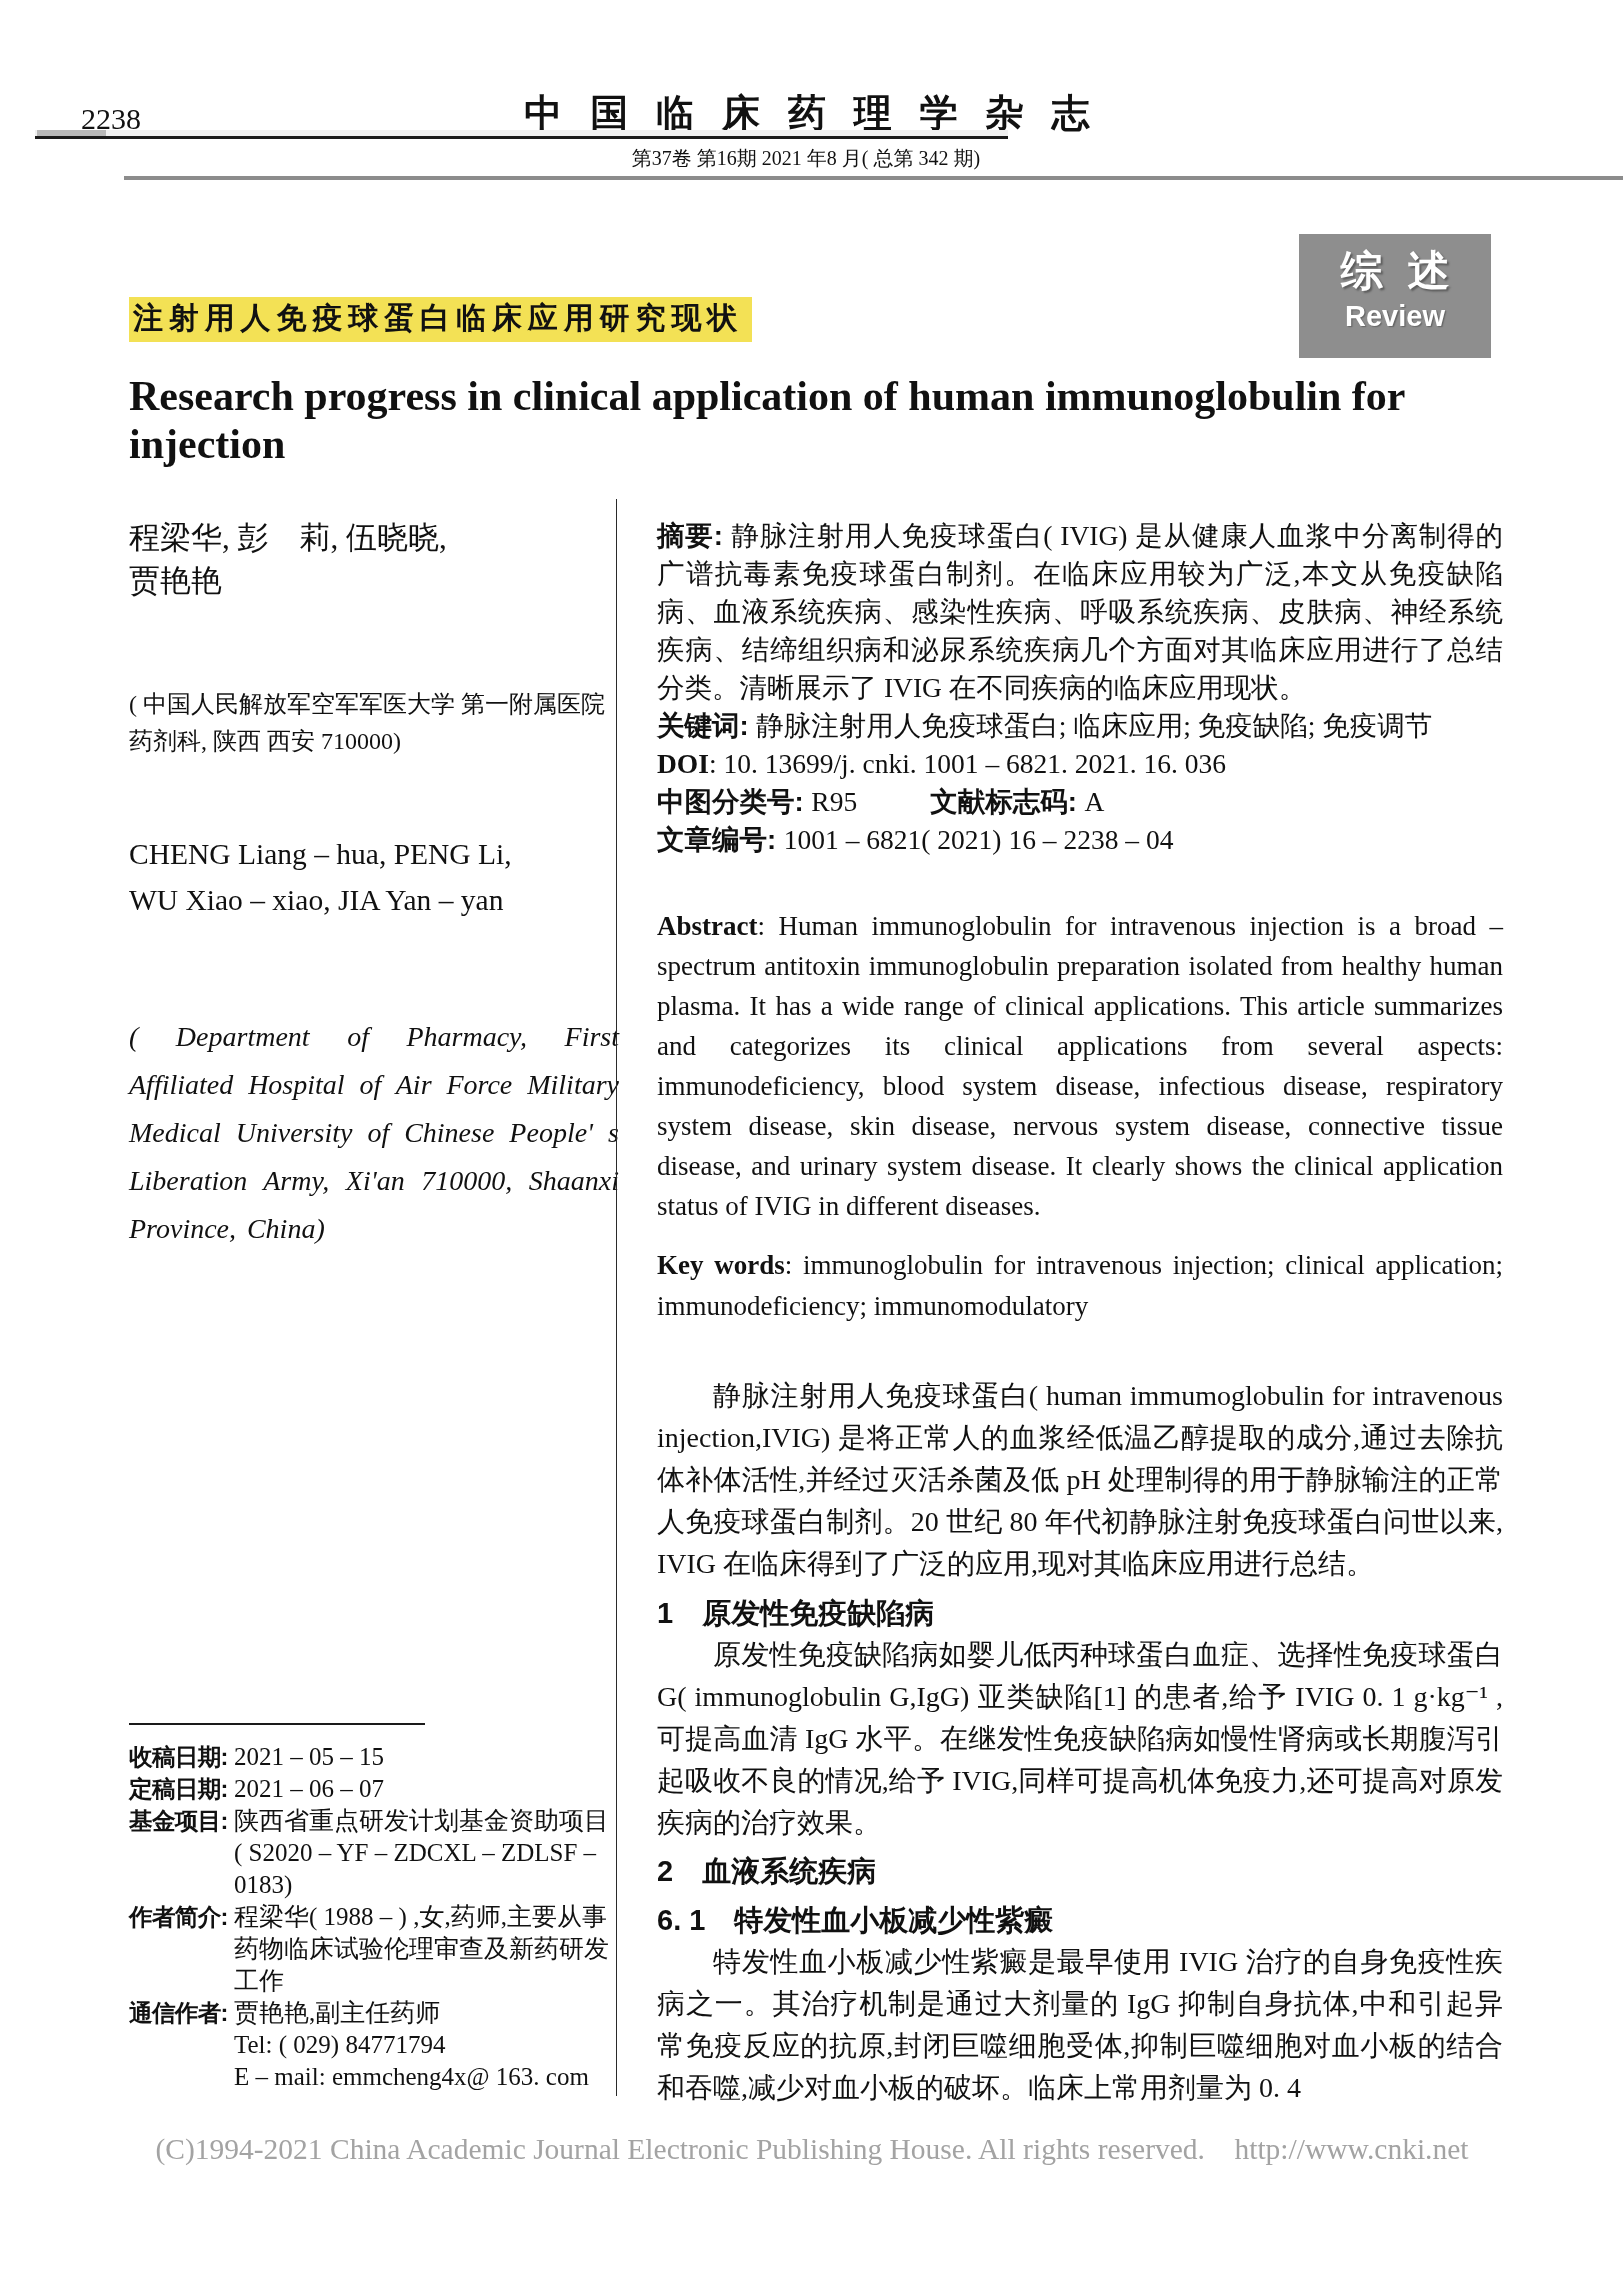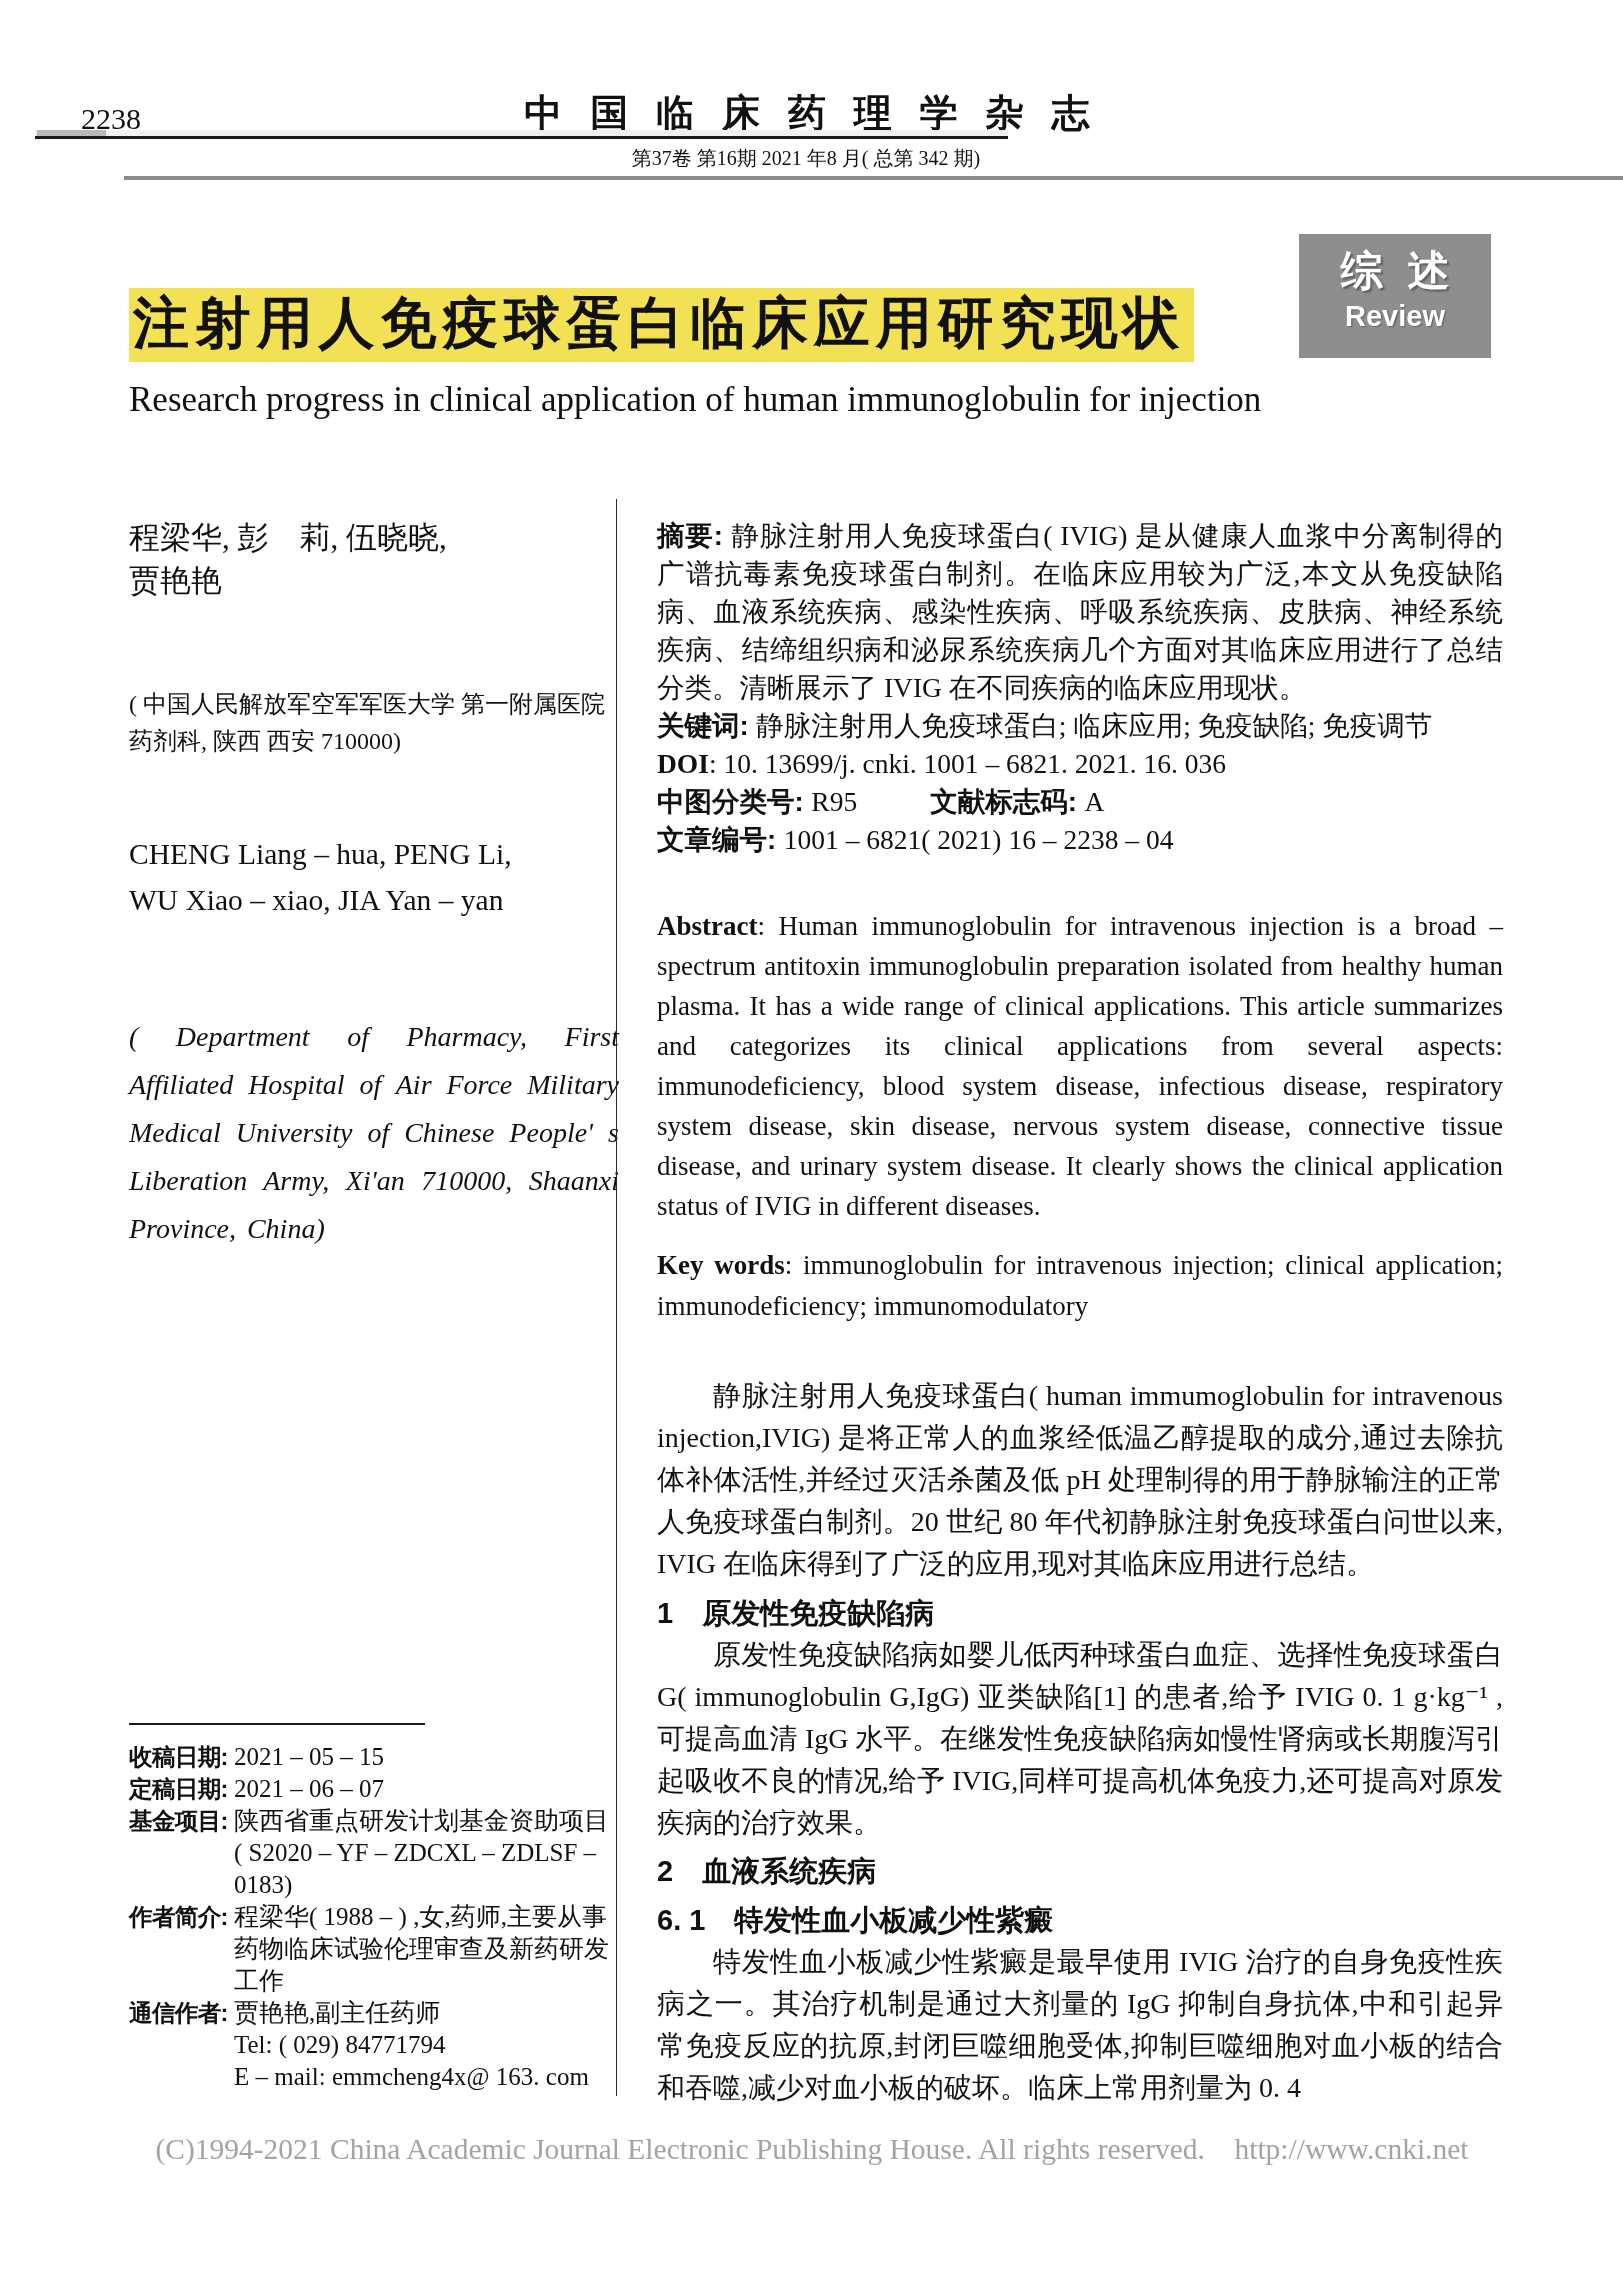--- a/index.html
+++ b/index.html
@@ -17,23 +17,23 @@
   .header-divider{left:124px;top:176px;width:1499px;height:3.9px;background:#8c8c8c;}
 
   
   .review-badge{left:1299px;top:234px;width:192px;height:124px;background:#8e8e8e;text-align:center;}
   .badge-zh{margin-top:9.2px;font-size:42px;font-weight:bold;color:#ffffff;letter-spacing:25px;text-indent:25px;
             text-shadow:2px 2px 2px rgba(0,0,0,0.35);}
   .badge-en{margin-top:1.3px;font-size:29px;font-weight:bold;color:#ffffff;
             font-family:"Liberation Sans","DejaVu Sans",sans-serif;text-shadow:1.3px 1.3px 1.3px rgba(0,0,0,0.3);}
 
   
-  .title-zh{left:129px;top:286px;font-size:56px;font-weight:bold;}
+  .title-zh{left:129px;top:298px;font-size:30px;font-weight:bold;}
   .title-zh .hl{background:#f3e155;padding:3.9px 9.2px 7.9px 3.9px;letter-spacing:5.9px;}
-  .title-en{left:129px;top:380px;width:1414px;font-size:35px;font-weight:normal;}
+  .title-en{left:129px;top:372px;width:1414px;font-size:42px;font-weight:bold;}
 
   
   .authors-cn{left:129px;top:516px;font-size:31px;line-height:43px;}
   .affil-cn{left:129px;top:686px;font-size:24px;line-height:37px;}
   .authors-en{left:129px;top:831px;font-size:29.5px;line-height:46px;}
   .affil-en{left:129px;top:1013px;width:490px;font-size:28px;line-height:48px;font-style:italic;
             text-align:justify;word-spacing:3.9px;}
   .fn-divider{left:129px;top:1723px;width:296px;height:2px;background:#1a1a1a;}
   .footnotes{left:129px;top:1741px;width:504px;}
   .fn-entry{display:flex;align-items:flex-start;}

